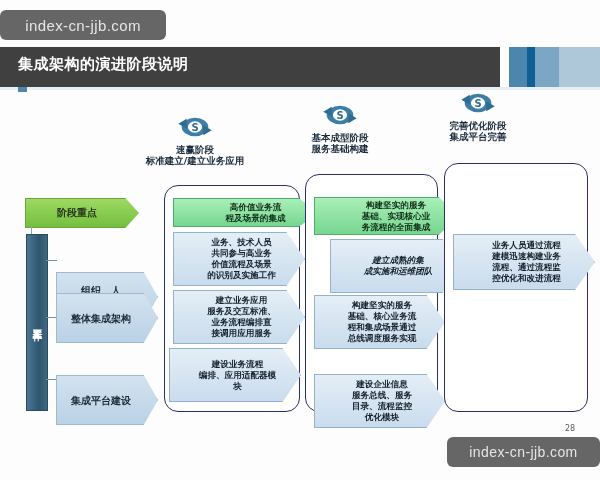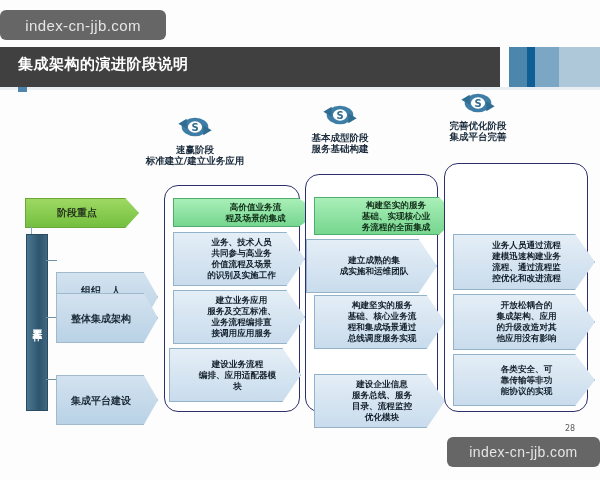--- a/index.html
+++ b/index.html
@@ -223,21 +223,21 @@
 块</span>
     </div>
   </div>
 
   <div class="col" id="col2">
     <div class="chev green" style="left:8px;top:22px;width:115px;height:36px;">
       <span>构建坚实的服务
 基础、实现核心业
 务流程的全面集成</span>
     </div>
-    <div class="chev blue" style="left:0;top:64px;width:115px;height:52px;">
+    <div class="chev blue" style="left:24px;top:64px;width:115px;height:52px;font-style:italic;">
       <span>建立成熟的集
 成实施和运维团队</span>
     </div>
     <div class="chev blue" style="left:8px;top:120px;width:115px;height:52px;">
       <span>构建坚实的服务
 基础、核心业务流
 程和集成场景通过
 总线调度服务实现</span>
     </div>
     <div class="chev blue" style="left:8px;top:176px;width:115px;height:52px;margin-top:23px;">
@@ -248,31 +248,20 @@
     </div>
   </div>
 
   <div class="col" id="col3">
     <div class="chev blue" style="left:8px;top:70px;width:126px;height:54px;">
       <span>业务人员通过流程
 建模迅速构建业务
 流程、通过流程监
 控优化和改进流程</span>
     </div>
-    <div class="chev blue" style="left:8px;top:130px;width:126px;height:54px;">
-      <span>开放松耦合的
-集成架构、应用
-的升级改造对其
-他应用没有影响</span>
-    </div>
-    <div class="chev blue" style="left:8px;top:190px;width:126px;height:50px;">
-      <span>各类安全、可
-靠传输等非功
-能协议的实现</span>
-    </div>
   </div>
 
   <div id="pagenum">28</div>
 
   <div class="watermark" id="wm-top">index-cn-jjb.com</div>
   <div class="watermark" id="wm-bottom">index-cn-jjb.com</div>
 
 </div>
 
 </body></html>

